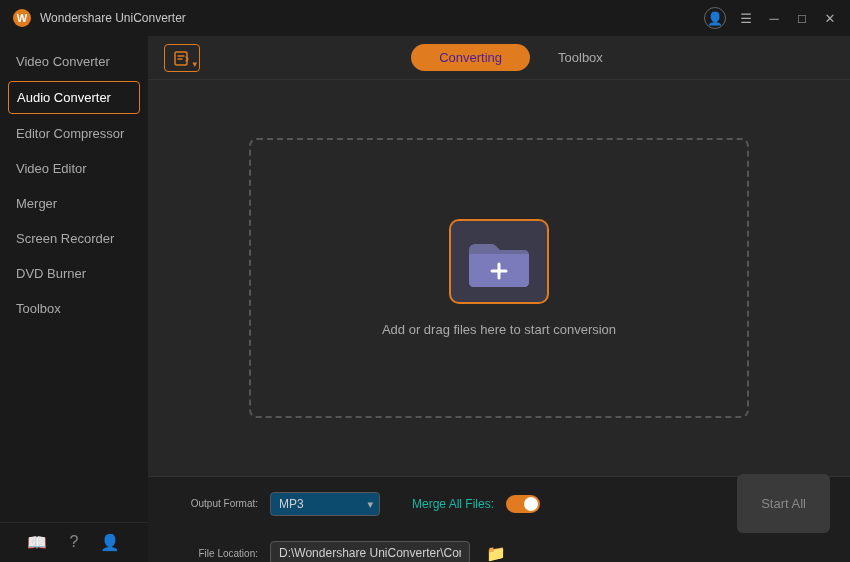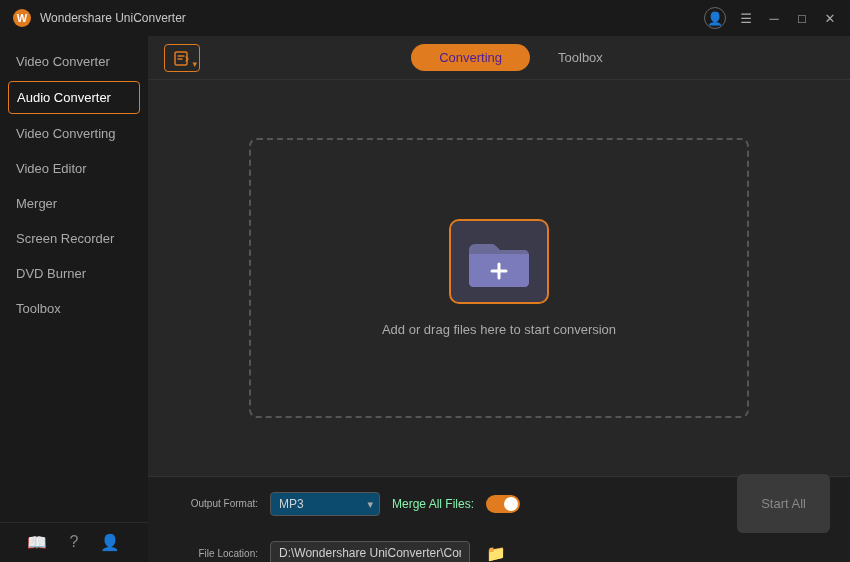--- a/index.html
+++ b/index.html
@@ -245,21 +245,22 @@
       position: absolute;
       right: 7px;
       top: 50%;
       transform: translateY(-50%);
       color: #aaa;
       font-size: 11px;
       pointer-events: none;
     }
     .merge-label {
       font-size: 12px;
-      color: #86efac;
+      color: #14b8a6;
+      margin-left: 20px;
     }
     .toggle {
       width: 34px;
       height: 18px;
       background: #e07b20;
       border-radius: 9px;
       position: relative;
       cursor: pointer;
       flex-shrink: 0;
     }
@@ -342,21 +343,21 @@
       <div class="sidebar-item video-converter">
         <span>Video Converter</span>
       </div>
 
       <div class="sidebar-item active">
         <span>Audio Converter</span>
       </div>
 
 
       <div class="sidebar-item">
-        <span>Video Converting</span>
+        <span>Editor Compressor</span>
       </div>
 
       <div class="sidebar-item">
         <span>Video Editor</span>
       </div>
 
       <div class="sidebar-item">
         <span>Merger</span>
       </div>
 

